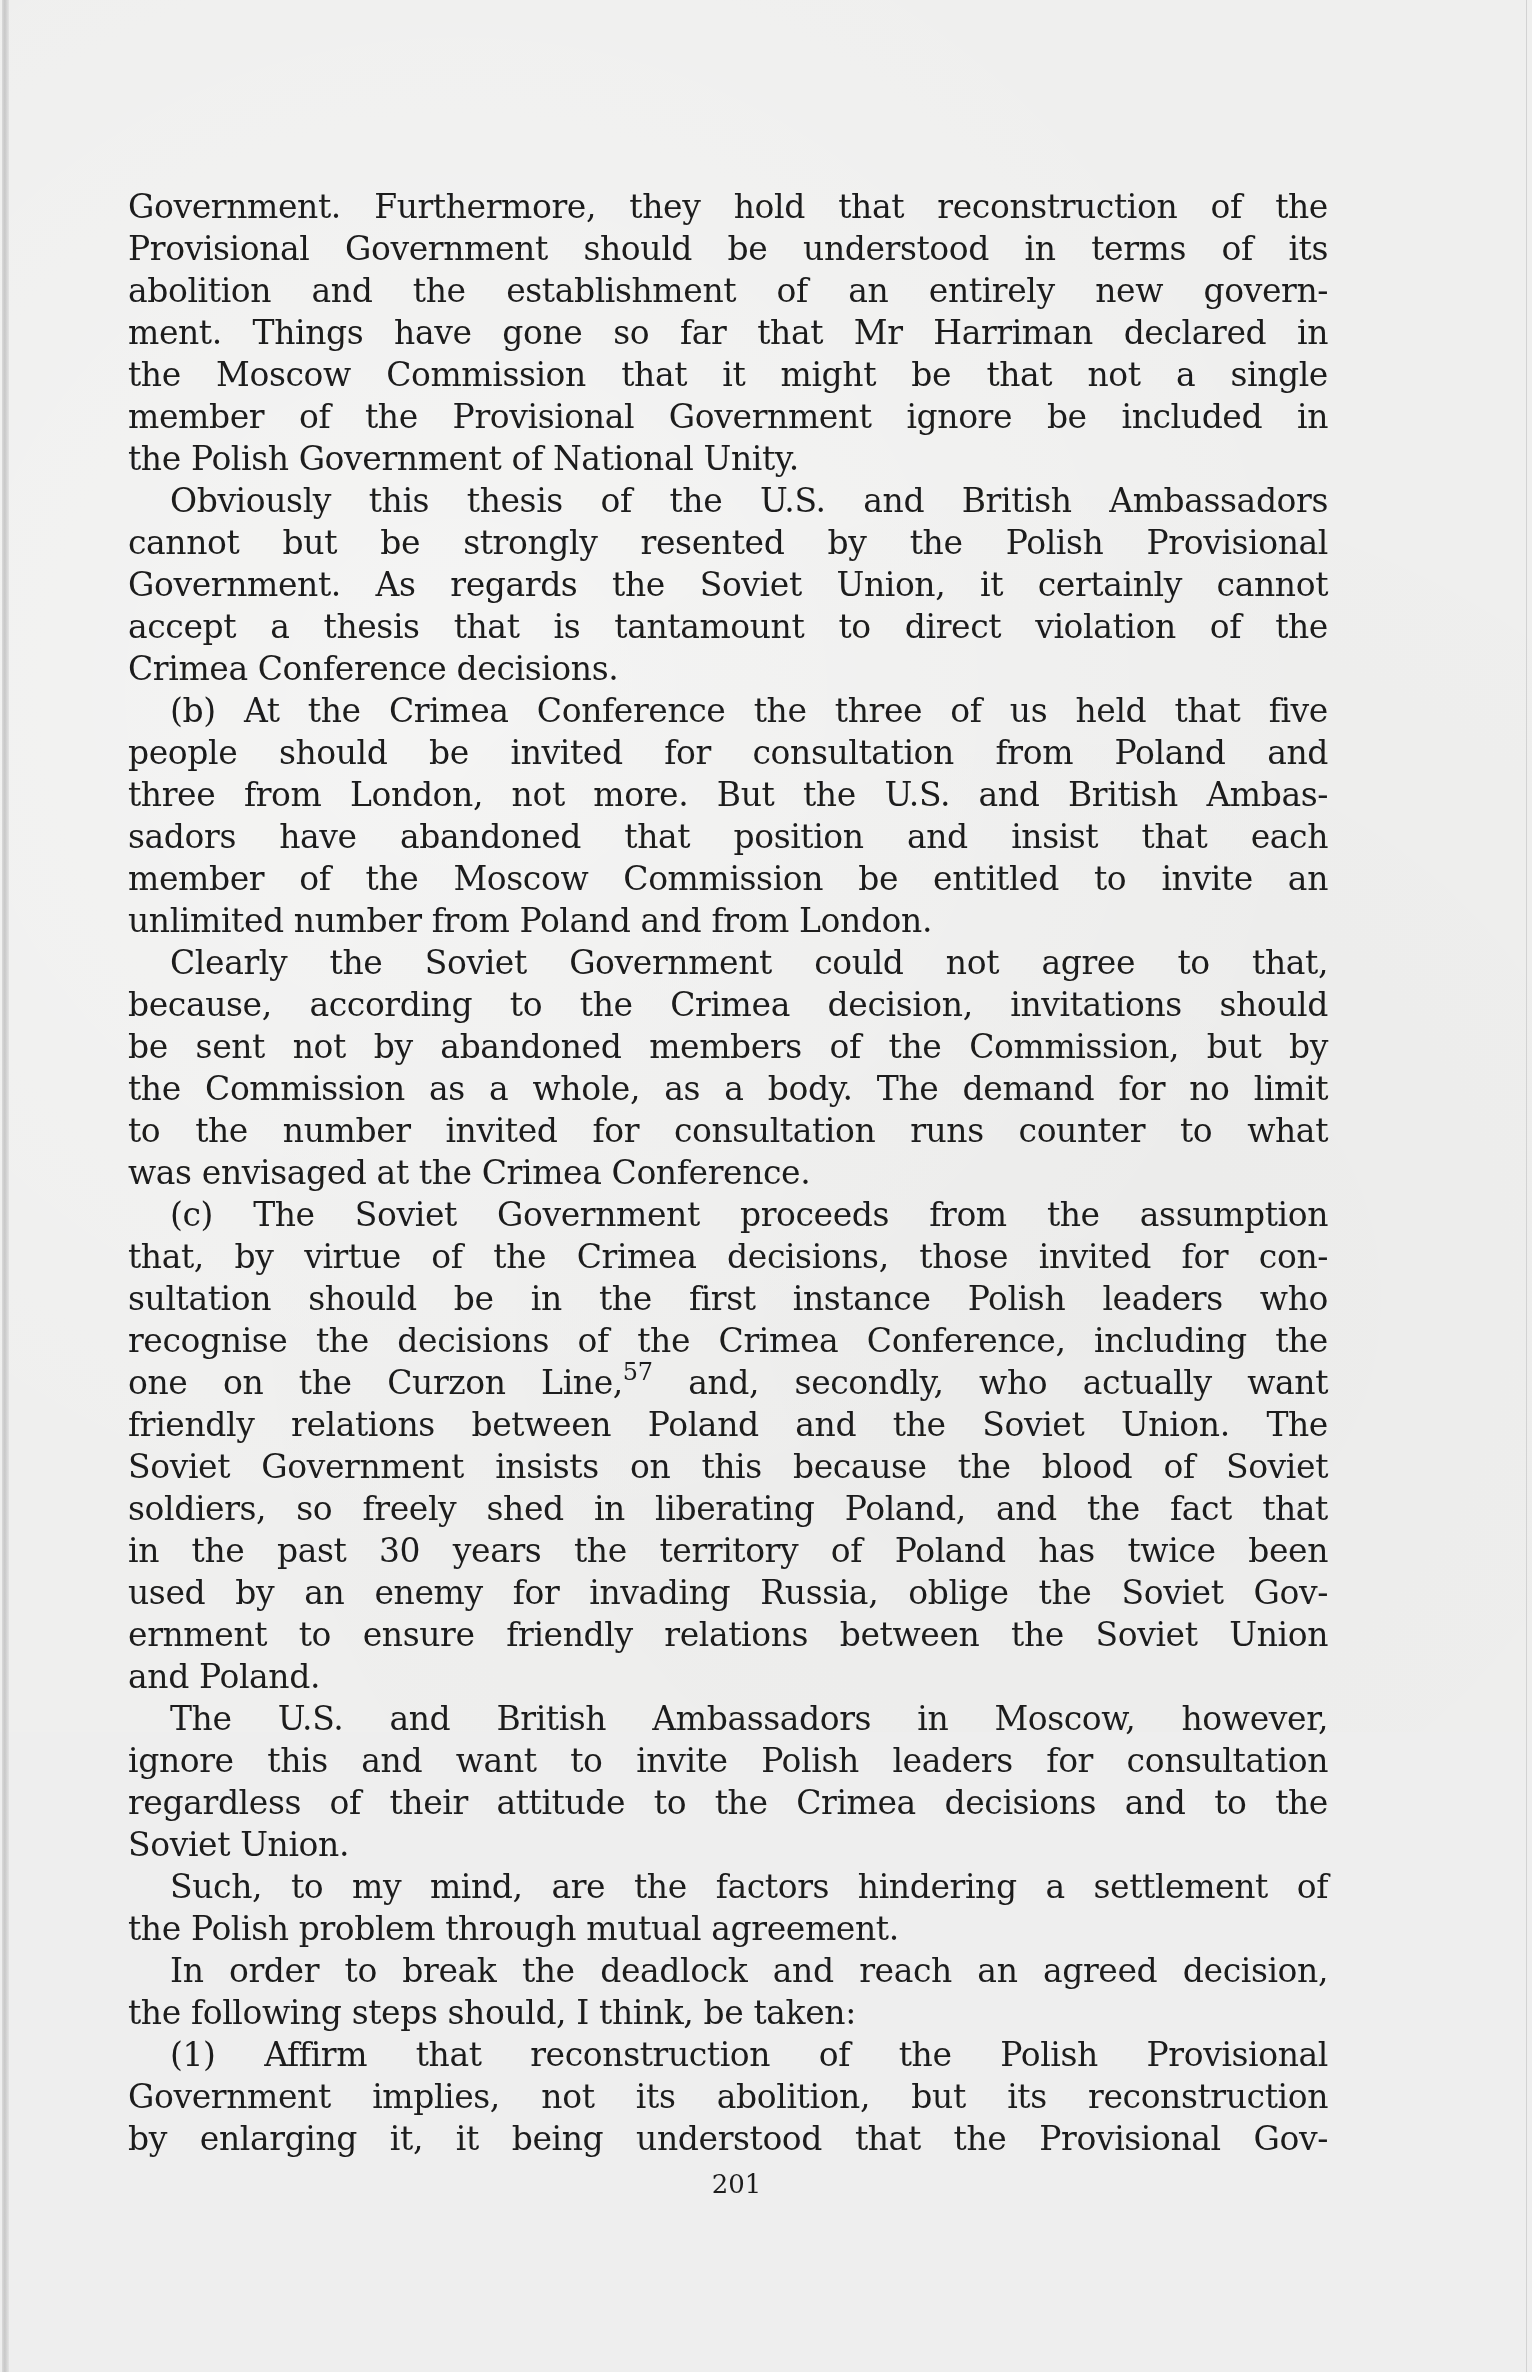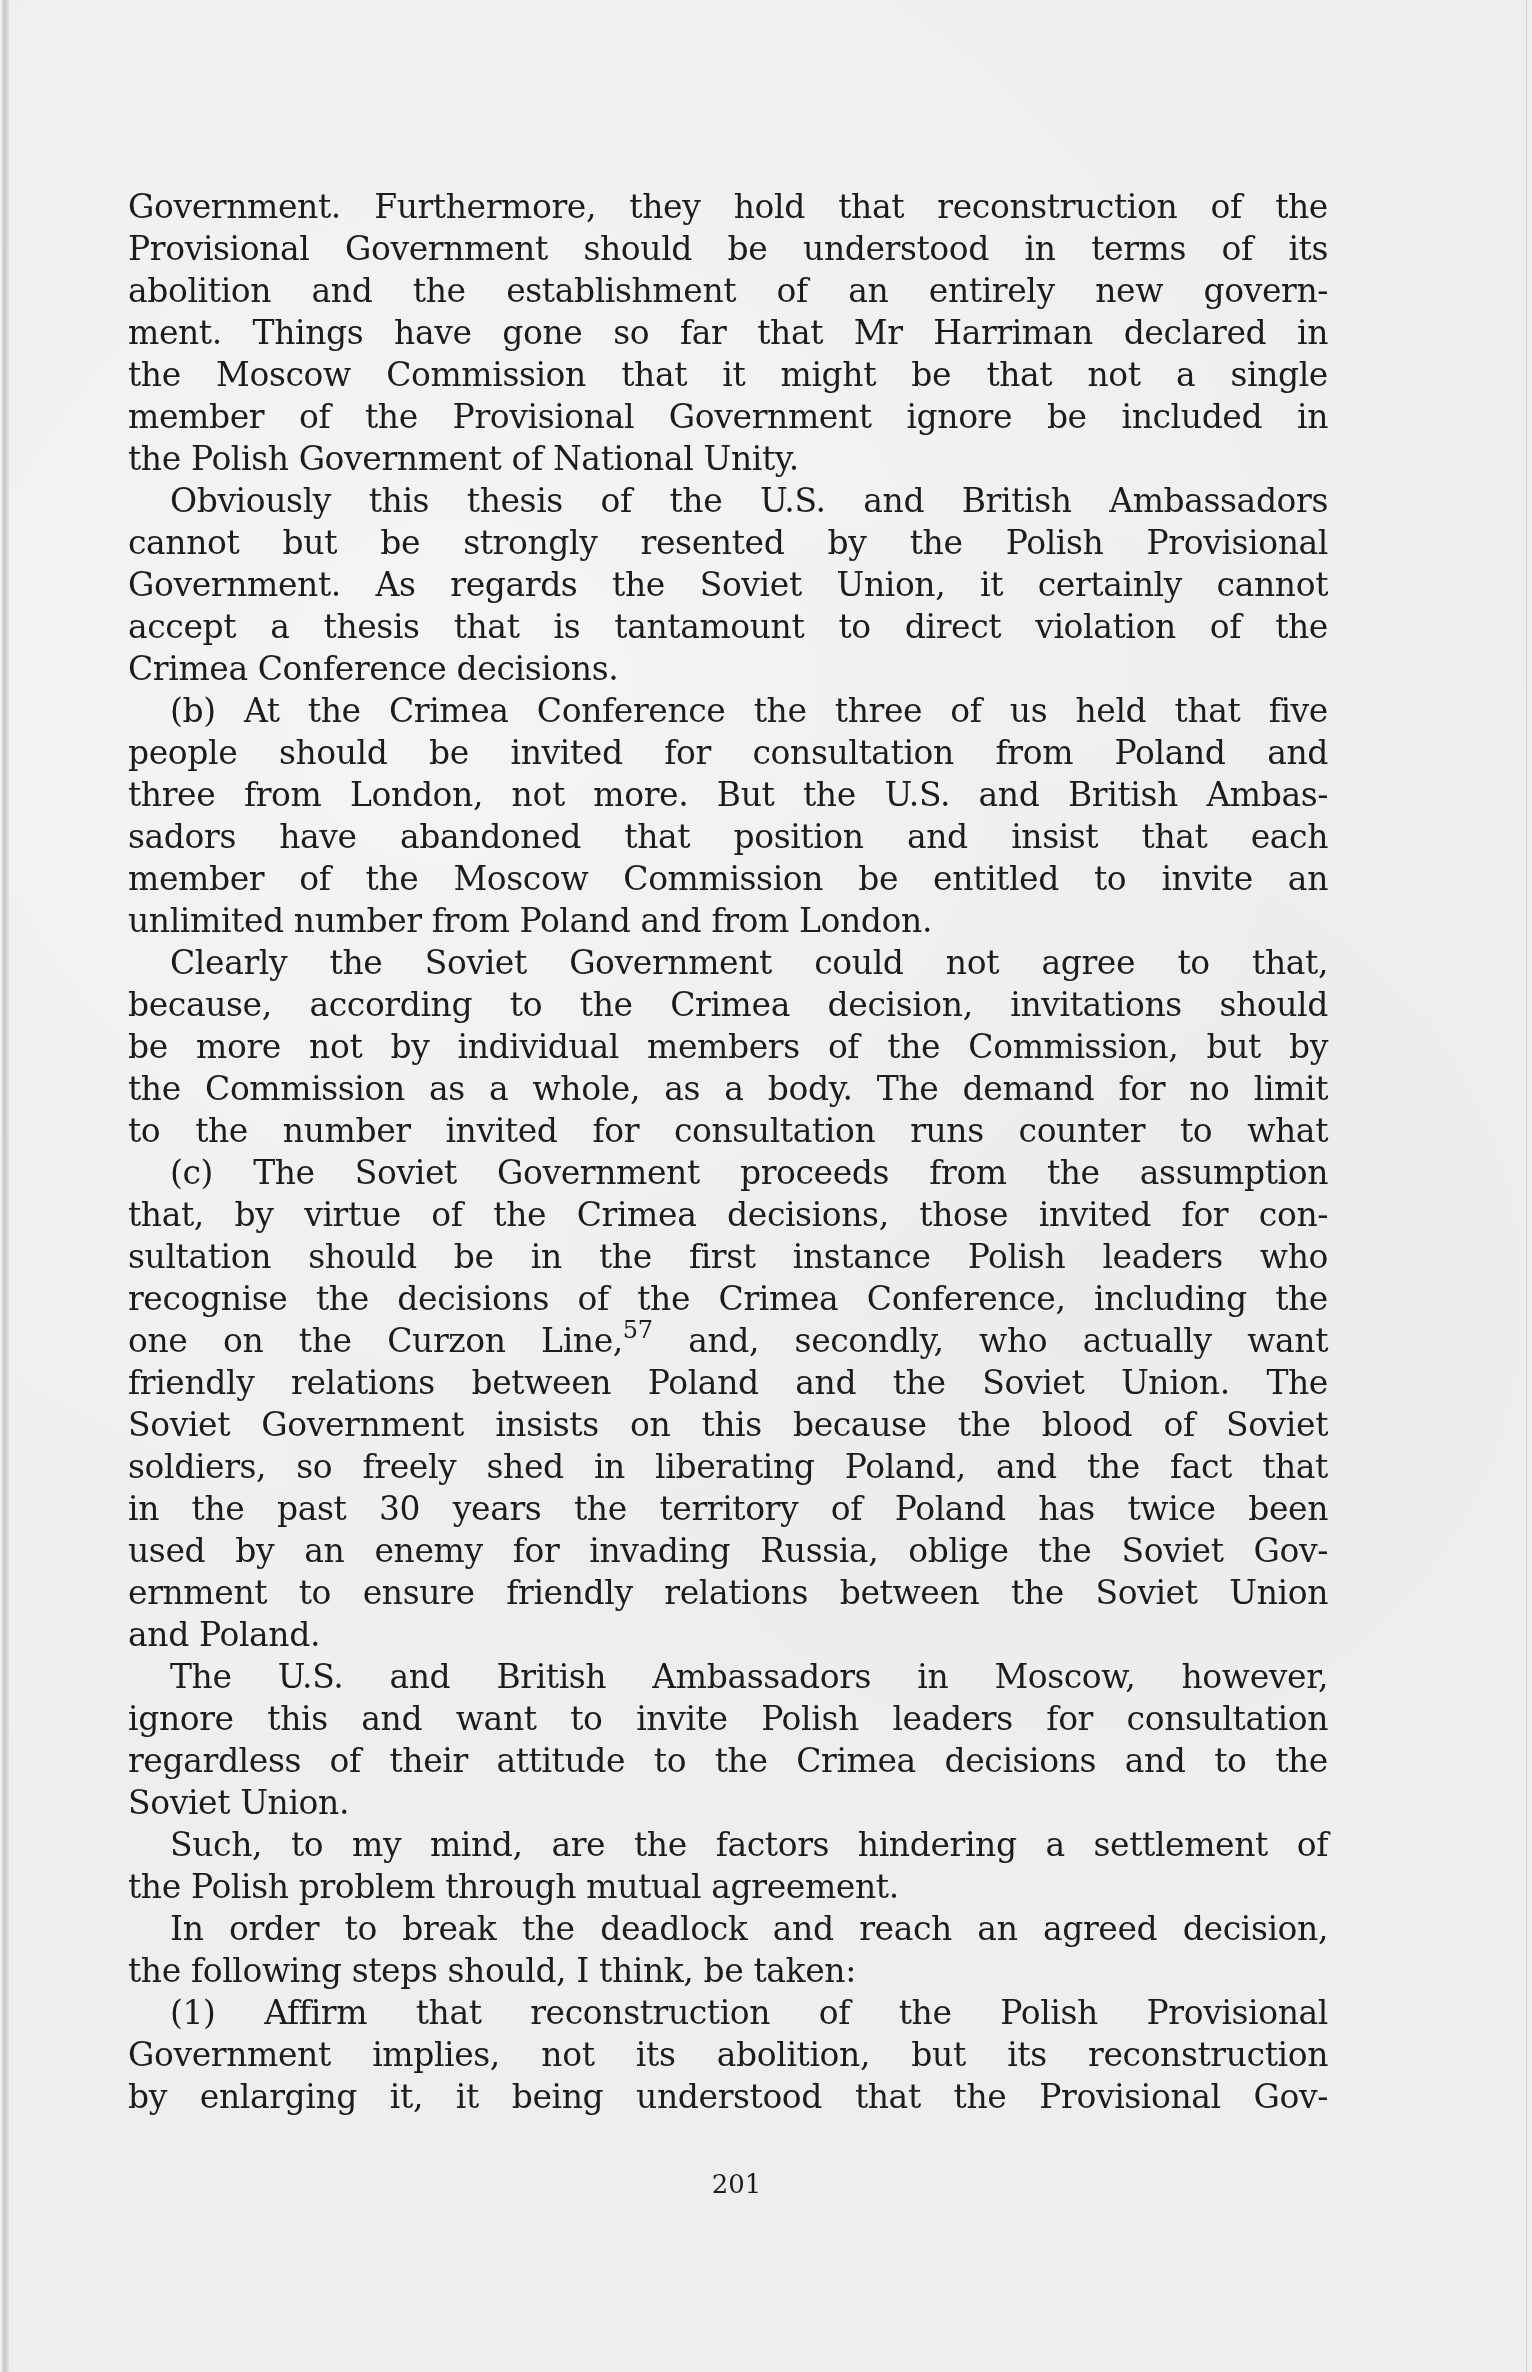--- a/index.html
+++ b/index.html
@@ -117,23 +117,24 @@
       <span class="line">people should be invited for consultation from Poland and</span>
       <span class="line">three from London, not more. But the U.S. and British Ambas-</span>
       <span class="line">sadors have abandoned that position and insist that each</span>
       <span class="line">member of the Moscow Commission be entitled to invite an</span>
       <span class="line last">unlimited number from Poland and from London.</span>
     </div>
 
     <div>
       <span class="line indent">Clearly the Soviet Government could not agree to that,</span>
       <span class="line">because, according to the Crimea decision, invitations should</span>
-      <span class="line">be more not by individual members of the Commission, but by</span>
+      <span class="line">be sent not by abandoned members of the Commission, but by</span>
       <span class="line">the Commission as a whole, as a body. The demand for no limit</span>
       <span class="line">to the number invited for consultation runs counter to what</span>
+      <span class="line last">was envisaged at the Crimea Conference.</span>
     </div>
 
     <div>
       <span class="line indent">(c) The Soviet Government proceeds from the assumption</span>
       <span class="line">that, by virtue of the Crimea decisions, those invited for con-</span>
       <span class="line">sultation should be in the first instance Polish leaders who</span>
       <span class="line">recognise the decisions of the Crimea Conference, including the</span>
       <span class="line"><span>one on the Curzon Line,</span><sup>57</sup><span> and, secondly, who actually want</span></span>
       <span class="line">friendly relations between Poland and the Soviet Union. The</span>
       <span class="line">Soviet Government insists on this because the blood of Soviet</span>

